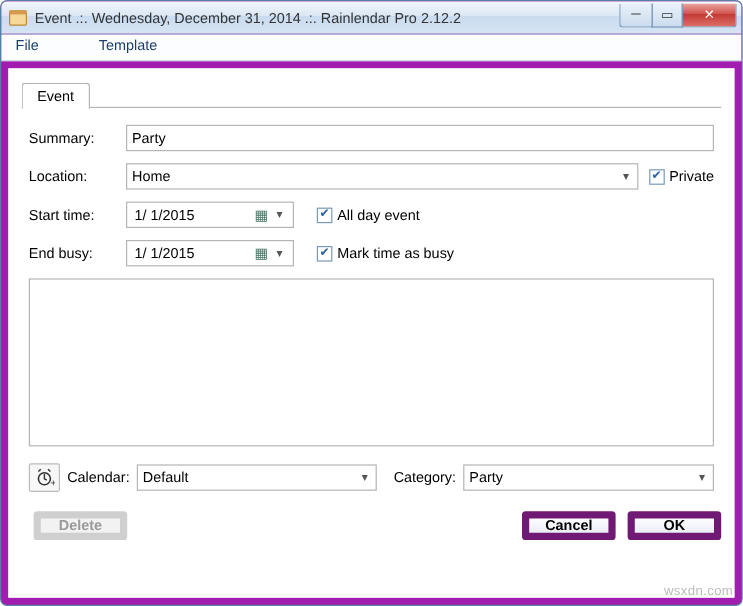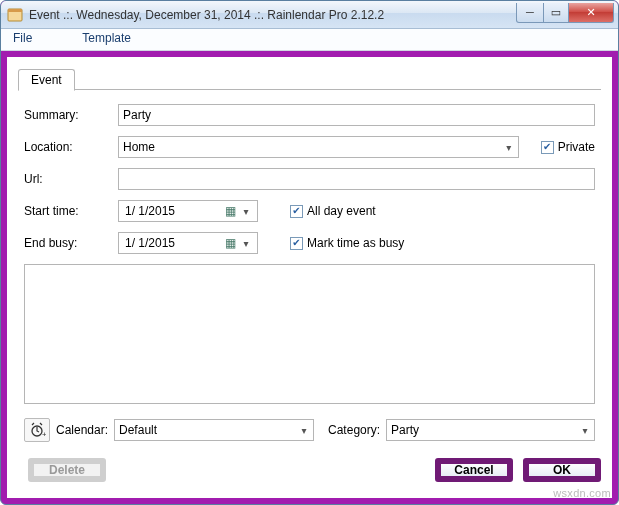--- a/index.html
+++ b/index.html
@@ -115,21 +115,21 @@
   }
   .form {
     padding: 14px 6px 6px 6px;
     display:flex;
     flex-direction:column;
     gap: 10px;
   }
   .row {
     display:flex;
     align-items:center;
-    gap: 22px;
+    gap: 9px;
   }
   .lbl {
     width: 72px;
     text-align:left;
     color:#000;
   }
   input[type=text].tbox, .combo, .datebox, textarea.tarea {
     border:1px solid #b5b5b5;
     background:#fff;
     font: inherit;
@@ -246,24 +246,20 @@
         <div class="combo">
           <span>Home</span>
           <span class="arrow">▾</span>
         </div>
         <div class="chkwrap">
           <div class="chkbox">✔</div>
           <span>Private</span>
         </div>
       </div>
 
-      <div class="row">
-        <div class="lbl">Url:</div>
-        <input type="text" class="tbox" value="" style="">
-      </div>
 
       <div class="row">
         <div class="lbl">Start time:</div>
         <div class="datebox">
           <span class="dtext">1/  1/2015</span>
           <span class="calicon">▦</span>
           <span class="arrow">▾</span>
         </div>
         <div class="chkwrap" style="margin-left:10px;">
           <div class="chkbox">✔</div>

